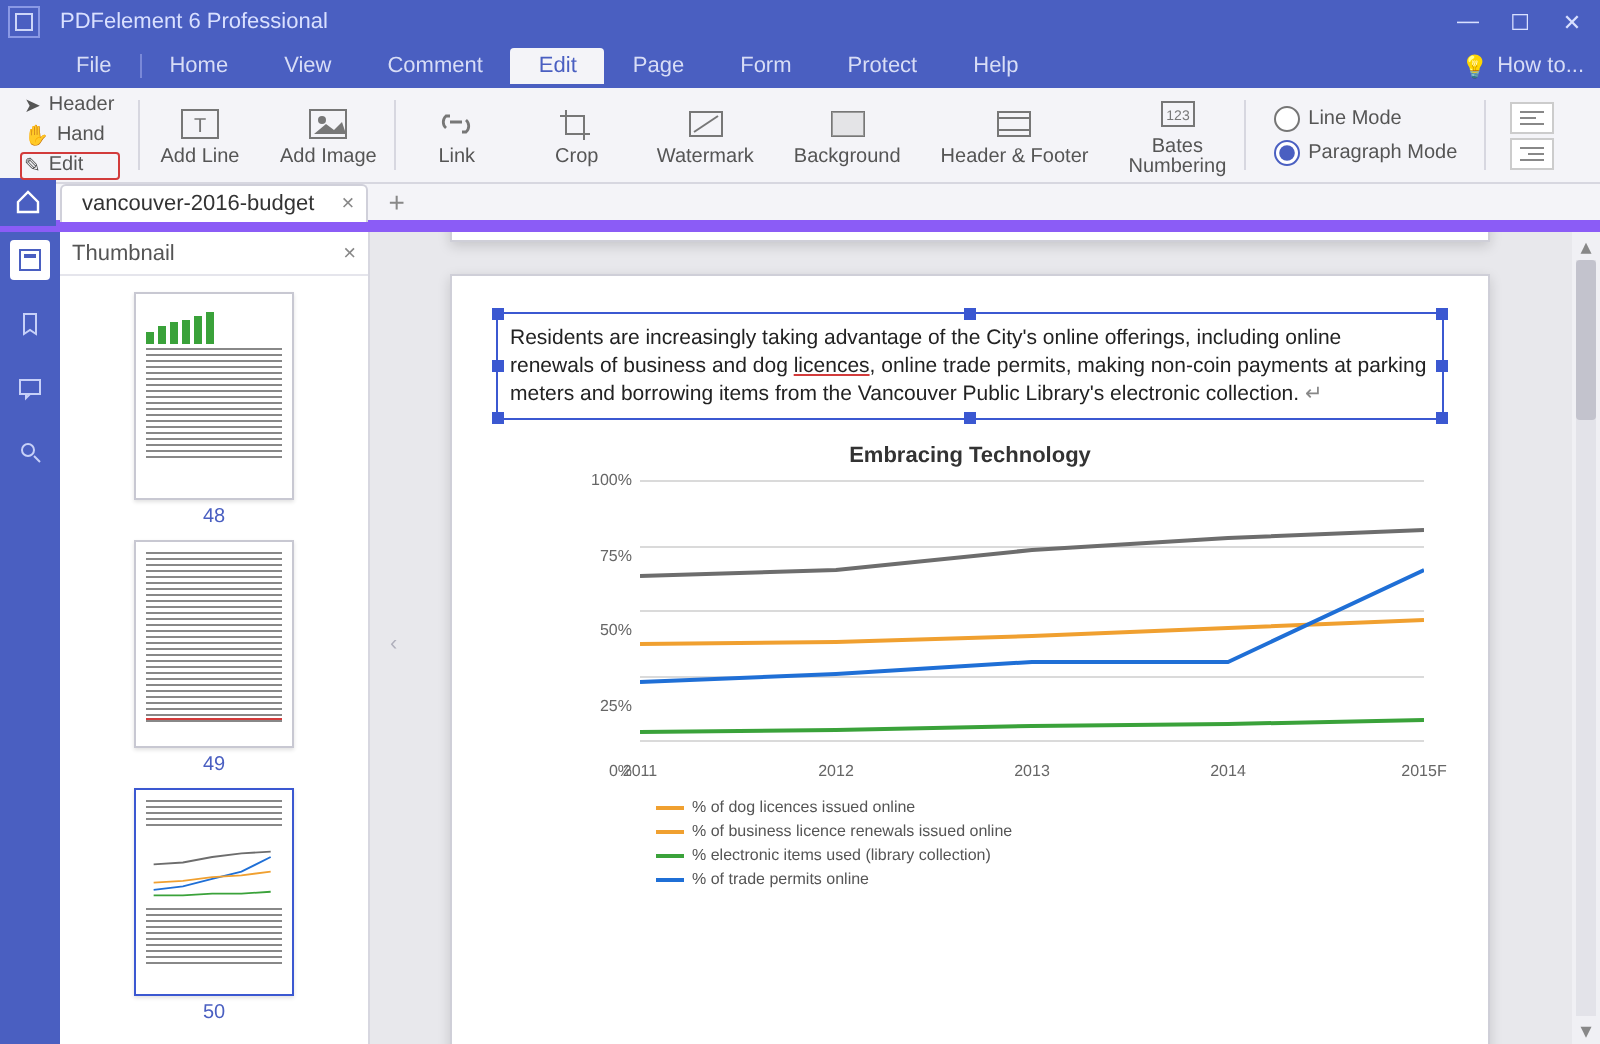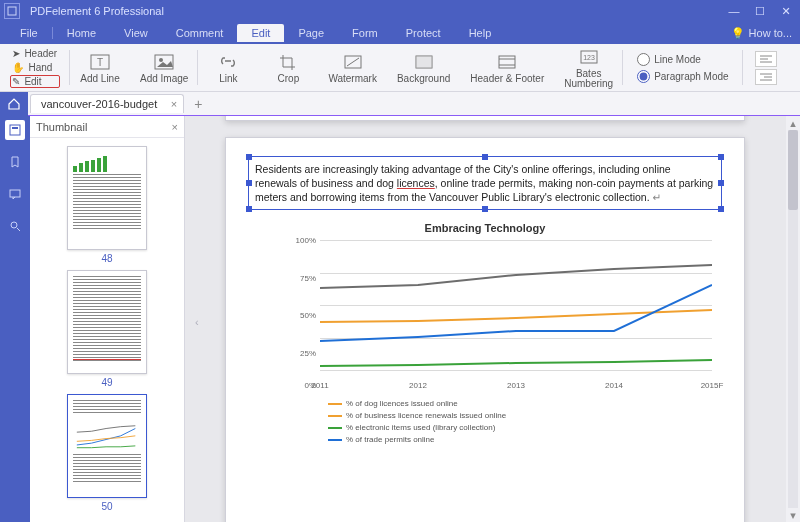--- a/index.html
+++ b/index.html
@@ -3,42 +3,42 @@
 <meta charset="utf-8">
 <style>
 * { margin: 0; padding: 0; box-sizing: border-box; font-family: "Segoe UI", Tahoma, sans-serif; }
 body { width: 800px; height: 522px; overflow: hidden; background: #e8e8e8; font-size: 11px; color: #333; }
 
 .titlebar { height: 22px; background: #4a5fc1; display: flex; align-items: center; color: #cdd6f8; padding: 0 4px; }
 .titlebar .logo { width: 16px; height: 16px; background: #4a5fc1; border: 1px solid #8a99e5; margin-right: 10px; display:flex;align-items:center;justify-content:center;}
 .titlebar .title { flex: 1; font-size: 11px; color: #d9e0ff; }
 .win-controls { display: flex; gap: 6px; }
 .win-btn { width: 20px; height: 16px; display:flex; align-items:center; justify-content:center; color:#d9e0ff; cursor:pointer;}
-.menubar { height: 22px; background: #4a5fc1; display: flex; align-items: center; padding-left: 6px; gap: 0; color: #d8ddf6; }
+.menubar { height: 22px; background: #4a5fc1; display: flex; align-items: center; padding-left: 24px; gap: 0; color: #d8ddf6; }
 .menubar .mitem { padding: 3px 14px; cursor: pointer; font-size: 11px; }
 .menubar .mitem.active { background: #f4f4f8; color: #4a5fc1; border-radius: 2px 2px 0 0; }
 .menubar .spacer { flex:1; }
 .menubar .howto { display:flex; align-items:center; gap:4px; color:#d8ddf6; margin-right:8px;}
 
 .ribbon { height: 48px; background: #f4f4f8; border-bottom: 1px solid #d7d7e0; display: flex; align-items: stretch; }
 .rib-group { display:flex; flex-direction:column; justify-content:center; align-items:center; padding: 0 6px; position:relative;}
 .rib-group.sep::after { content:""; position:absolute; right:0; top:6px; bottom:6px; width:1px; background:#d7d7e0;}
 .rib-mini { display:flex; flex-direction:column; gap:1px; padding:2px 4px; font-size:10px; color:#555; width:58px;}
 .rib-mini .row { display:flex; align-items:center; gap:4px; cursor:pointer; padding:1px 2px;}
 .rib-mini .row.highlight { border:1px solid #d23b3b; border-radius:2px; padding:0 1px;}
 .rib-big { display:flex; flex-direction:column; align-items:center; gap:2px; cursor:pointer; padding:2px 4px; min-width:48px;}
 .rib-big .ic { width:26px; height:20px; display:flex; align-items:center; justify-content:center;}
 .rib-big .lbl { font-size:10px; color:#555; line-height:10px; text-align:center;}
 .rib-mode { display:flex; flex-direction:column; justify-content:center; gap:4px; padding:0 8px; font-size:10px; color:#555;}
 .rib-mode label { display:flex; align-items:center; gap:4px; cursor:pointer;}
 .rib-mode input { accent-color:#4a5fc1; }
 .rib-align { display:flex; flex-direction:column; gap:2px; padding:0 6px; justify-content:center;}
 .rib-align .albtn { width:22px; height:16px; border:1px solid #ccc; background:#fff; cursor:pointer; display:flex; align-items:center; justify-content:center;}
 
-.tabstrip { height:24px; background:#f4f4f8; display:flex; align-items:center; border-bottom:1px solid #8b5cf6;}
+.tabstrip { height:24px; background:#f4f4f8; display:flex; align-items:center; border-bottom:6px solid #8b5cf6;}
 .tabstrip .home { width:28px; height:24px; background:#4a5fc1; display:flex; align-items:center; justify-content:center; color:#fff; cursor:pointer;}
 .tabstrip .tab { background:#fff; border:1px solid #d0d0da; border-bottom:none; padding:3px 26px 3px 10px; font-size:11px; margin-left:2px; position:relative; cursor:pointer; border-radius:3px 3px 0 0;}
 .tabstrip .tab .x { position:absolute; right:6px; top:3px; color:#888; cursor:pointer; font-size:11px;}
 .tabstrip .plus { margin-left:6px; color:#888; cursor:pointer; font-size:14px; padding:0 4px;}
 
 .workspace { display:flex; height:406px; }
 .sidetool { width:30px; background:#4a5fc1; display:flex; flex-direction:column; align-items:center; padding-top:4px; gap:12px;}
 .sidetool .sbtn { width:20px; height:20px; display:flex; align-items:center; justify-content:center; color:#c7d0f8; cursor:pointer;}
 .sidetool .sbtn.active { background:#fff; color:#4a5fc1; border-radius:2px;}
 

